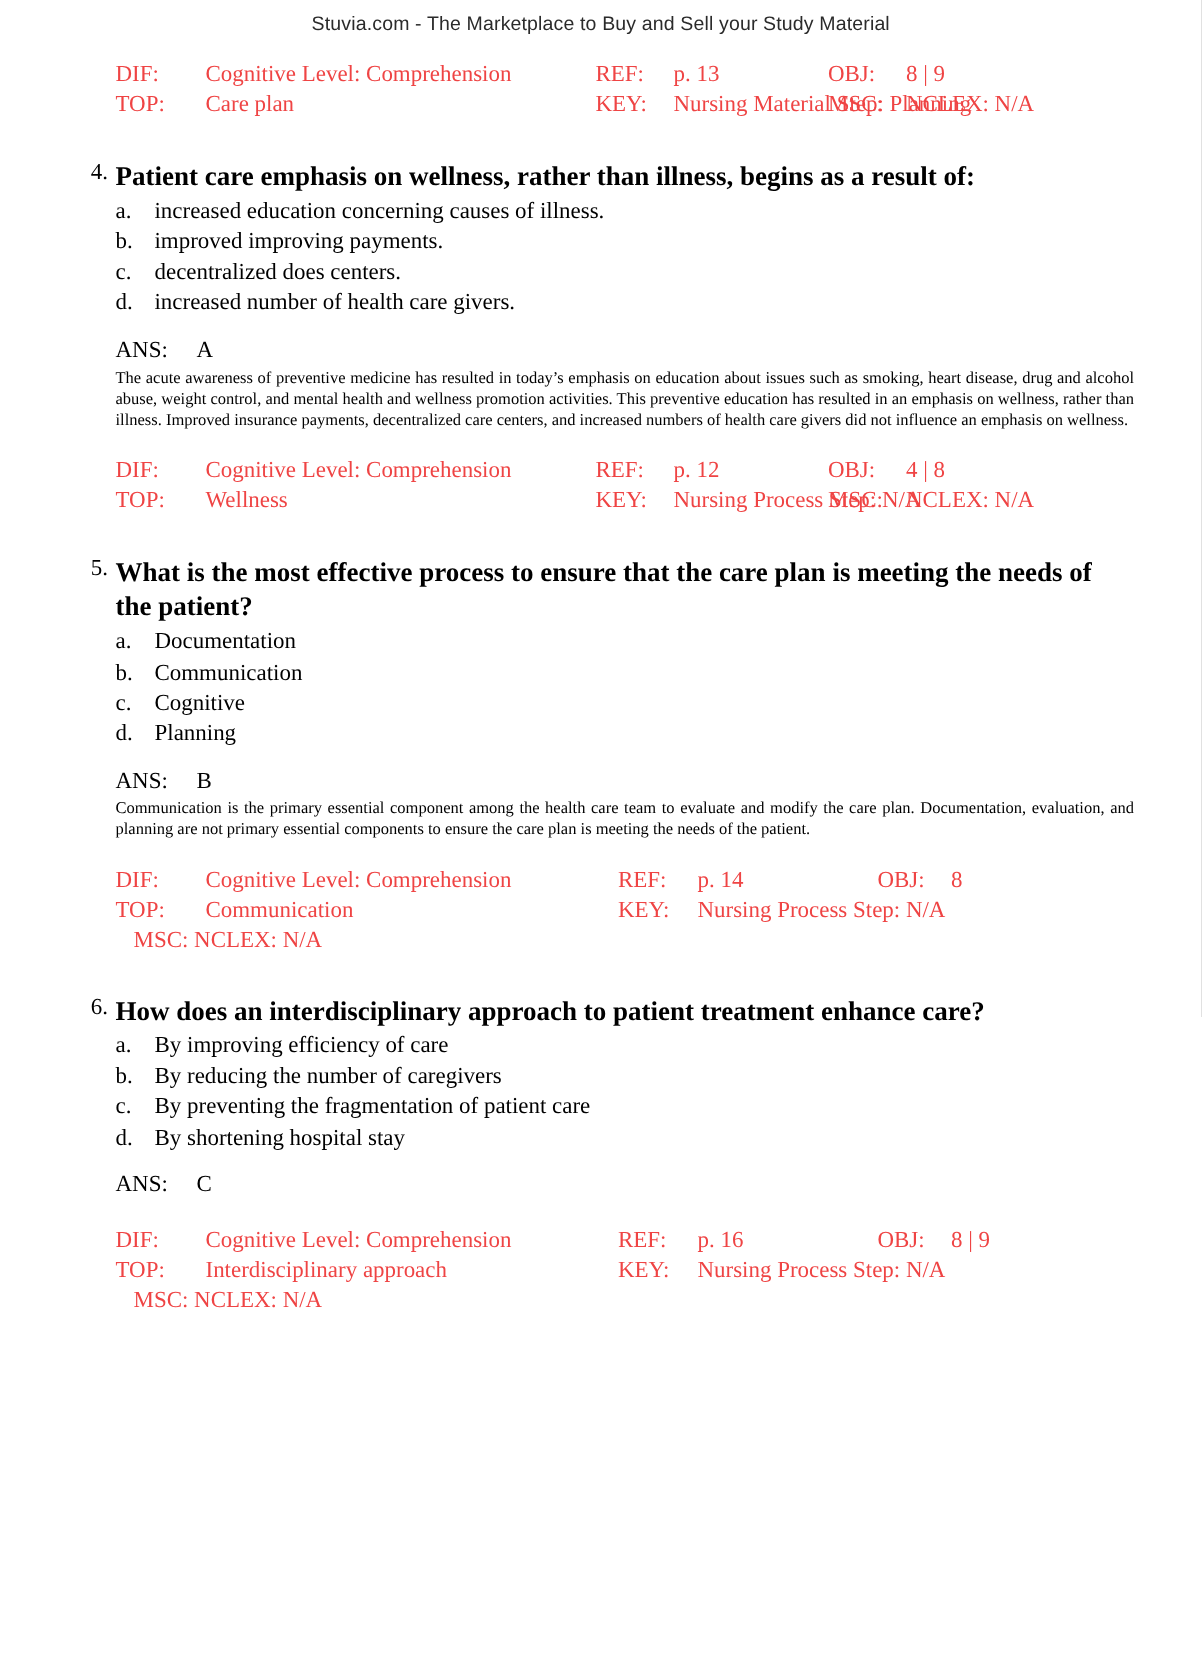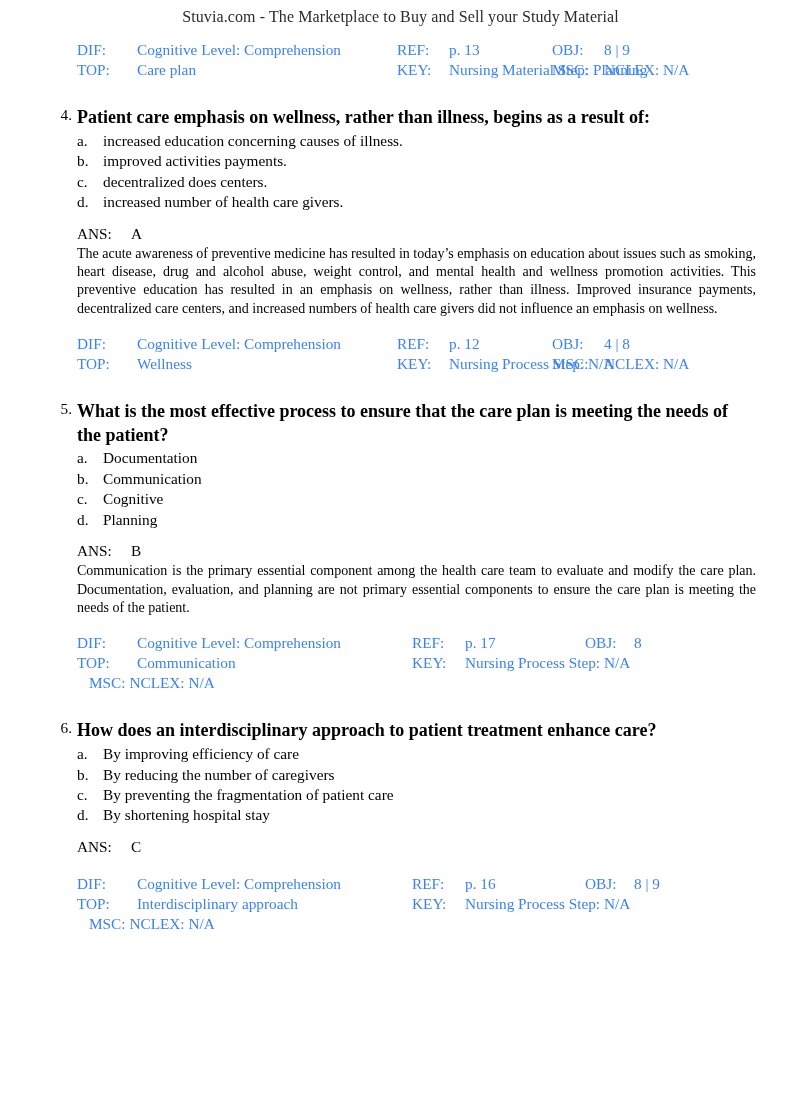--- a/index.html
+++ b/index.html
@@ -18,37 +18,37 @@
     margin: 0 auto;
     overflow: hidden;
     box-sizing: border-box;
   }
   .watermark {
     position: absolute;
     top: 8px;
     left: 0;
     width: 100%;
     text-align: center;
-    font-family: Liberation Serif, serif;
-    font-size: 16px;
+    font-family: Liberation Sans, sans-serif;
+    font-size: 13px;
     color: #2b2b2b;
     letter-spacing: 0.1px;
   }
   .content {
     position: absolute;
     top: 40px;
     left: 46px;
     width: 710px;
   }
 
   
   .meta-block {
     margin-left: 31px;
     font-size: 15.3px;
-    color: #3b82f6;
+    color: #ef4444;
     line-height: 1.30;
   }
   .meta-row {
     display: block;
     white-space: nowrap;
     position: relative;
     height: 20px;
   }
   .meta-row span {
     position: absolute;
@@ -105,21 +105,21 @@
   }
   .ans-row {
     margin-top: 12px;
     font-size: 15.3px;
     position: relative;
     height: 20px;
   }
   .ans-row .ans-lbl { position: absolute; left: 0; top: 0; }
   .ans-row .ans-val { position: absolute; left: 54px; top: 0; }
   .rationale {
-    font-size: 14px;
+    font-size: 11px;
     line-height: 1.315;
     text-align: justify;
     text-justify: inter-word;
   }
   .spacer-16 { height: 16px; }
 </style>
 </head>
 <body>
 
 <div class="page">
@@ -151,21 +151,21 @@
       <div class="q-num">4.</div>
       <div class="q-body">
         <div class="q-stem">Patient care emphasis on wellness, rather than illness, begins as a result of:</div>
         <div class="choices">
           <div class="choice">
             <span class="ch-let">a.</span>
             <span>increased education concerning causes of illness.</span>
           </div>
           <div class="choice">
             <span class="ch-let">b.</span>
-            <span>improved activities payments.</span>
+            <span>improved improving payments.</span>
           </div>
           <div class="choice">
             <span class="ch-let">c.</span>
             <span>decentralized does centers.</span>
           </div>
           <div class="choice">
             <span class="ch-let">d.</span>
             <span>increased number of health care givers.</span>
           </div>
         </div>
@@ -222,21 +222,21 @@
           <span class="ans-lbl">ANS:</span>
           <span class="ans-val">B</span>
         </div>
         <div class="rationale">Communication is the primary essential component among the health care team to evaluate and modify the care plan. Documentation, evaluation, and planning are not primary essential components to ensure the care plan is meeting the needs of the patient.</div>
         <div class="spacer-16"></div>
         <div class="meta-block" style="margin-left:0;">
           <div class="meta-row wide">
             <span class="c-lbl1">DIF:</span>
             <span class="c-val1">Cognitive Level: Comprehension</span>
             <span class="c-lbl2">REF:</span>
-            <span class="c-val2">p. 17</span>
+            <span class="c-val2">p. 14</span>
             <span class="c-lbl3">OBJ:</span>
             <span class="c-val3">8</span>
           </div>
           <div class="meta-row wide">
             <span class="c-lbl1">TOP:</span>
             <span class="c-val1">Communication</span>
             <span class="c-lbl2">KEY:</span>
             <span class="c-val2">Nursing Process Step: N/A</span>
           </div>
           <div class="meta-row">

